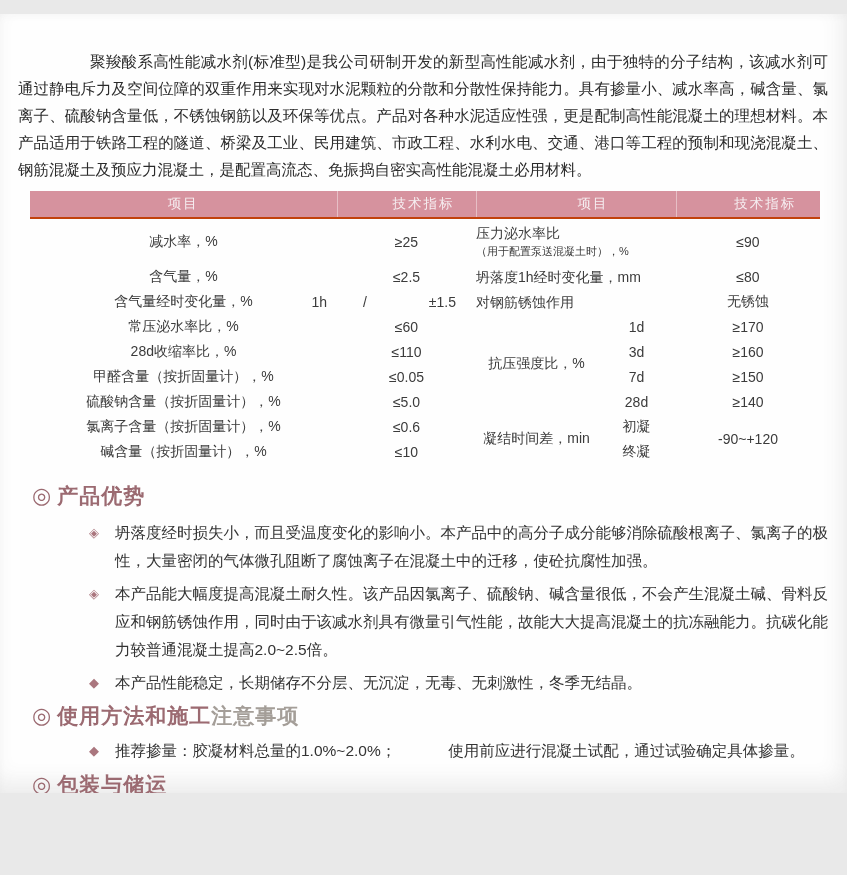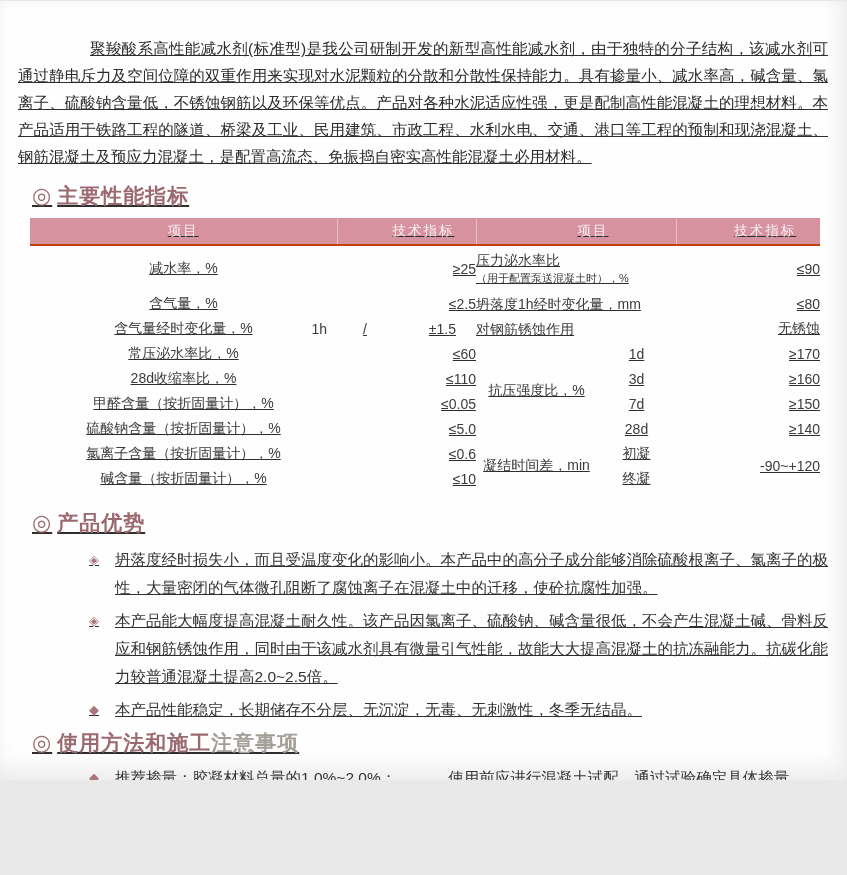--- a/index.html
+++ b/index.html
@@ -1,28 +1,27 @@
 <!DOCTYPE html>
 <html><head>
 <meta charset="utf-8">
 <style>
   html, body { margin: 0; padding: 0; background: #e9e9e9; }
   .page {
     position: relative;
     width: 847px;
     height: 779px;
-    margin: 1px auto;
+    margin: 14px auto;
     background: #fefefe;
     overflow: hidden;
     box-sizing: border-box;
     padding: 34px 19px 0 18px;
     font-family: "Liberation Sans", "DejaVu Sans", sans-serif;
     color: #2e2e2e;
     box-shadow: inset -6px -12px 20px rgba(90,90,90,0.10), inset 0 3px 6px rgba(120,120,120,0.04);
-    text-decoration: underline;
   }
   .intro {
     margin: 0;
     font-size: 15.5px;
     line-height: 27px;
     text-align: justify;
     text-indent: 72px;
     color: #2b2b2b;
   }
   .sec {
@@ -57,21 +56,21 @@
     border-bottom: 2px solid #c2410c;
     letter-spacing: 2px;
   }
   table.perf th.bl { border-left: 1px solid #e7bfc6; padding-left: 35px; }
   table.perf td { padding: 0; vertical-align: middle; }
   table.perf tbody tr { height: 25px; }
   table.perf tbody tr.tall { height: 46px; }
   td.item  { text-align: center; padding-right: 62px; }
   td.item-rel { position: relative; }
   td.item-rel .extra { position: absolute; right: 10px; top: 50%; transform: translateY(-50%); }
-  td.val   { text-align: right; }
+  td.val   { text-align: center; }
   td.val-split { }
   td.val-split .split { display: flex; justify-content: space-between; padding: 0 20px 0 26px; }
   td.ritem { text-align: left; line-height: 18px; }
   td.ritem .l2 { font-size: 11px; }
   td.group { text-align: center; }
   td.sub   { text-align: center; padding-right: 30px; }
 
   .bullets { margin-top: 9px; }
   .bullet { display: flex; margin-bottom: 5px; }
   .bullet .diamond {
@@ -96,23 +95,20 @@
   .bullet-usage p { line-height: 28px; }
   .gap2 { display: inline-block; margin-left: 52px; }
 </style>
 </head>
 <body>
 
 <div class="page">
 
   <p class="intro">聚羧酸系高性能减水剂(标准型)是我公司研制开发的新型高性能减水剂，由于独特的分子结构，该减水剂可通过静电斥力及空间位障的双重作用来实现对水泥颗粒的分散和分散性保持能力。具有掺量小、减水率高，碱含量、氯离子、硫酸钠含量低，不锈蚀钢筋以及环保等优点。产品对各种水泥适应性强，更是配制高性能混凝土的理想材料。本产品适用于铁路工程的隧道、桥梁及工业、民用建筑、市政工程、水利水电、交通、港口等工程的预制和现浇混凝土、钢筋混凝土及预应力混凝土，是配置高流态、免振捣自密实高性能混凝土必用材料。</p>
 
-  <h2 class="sec sec-performance">
-    <span class="marker">◎</span><span>主要性能指标</span>
-  </h2>
 
   <table class="perf">
     <colgroup>
       <col style="width:307px">
         <col style="width:139px">
         <col style="width:121px">
         <col style="width:79px">
         <col style="width:144px">
     </colgroup>
     <thead>

